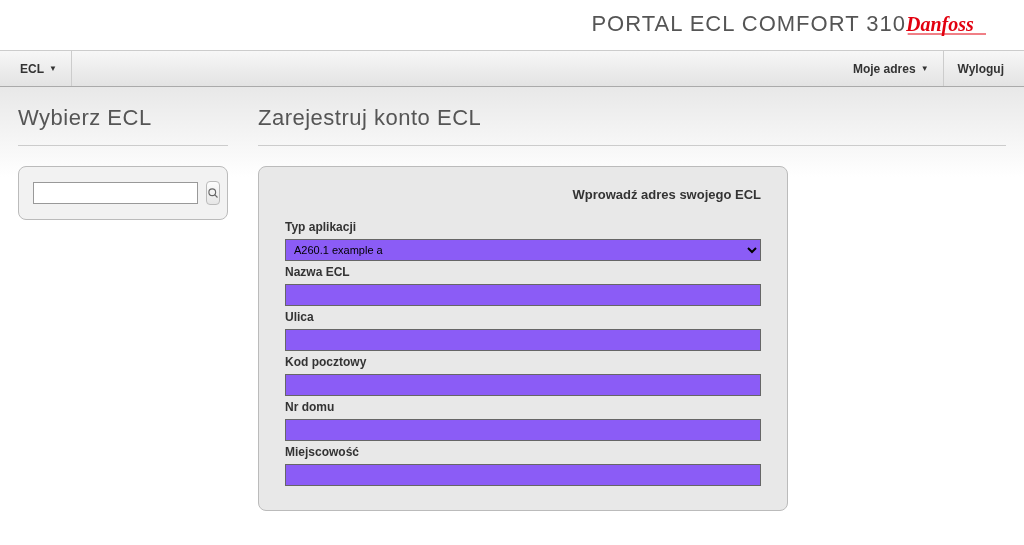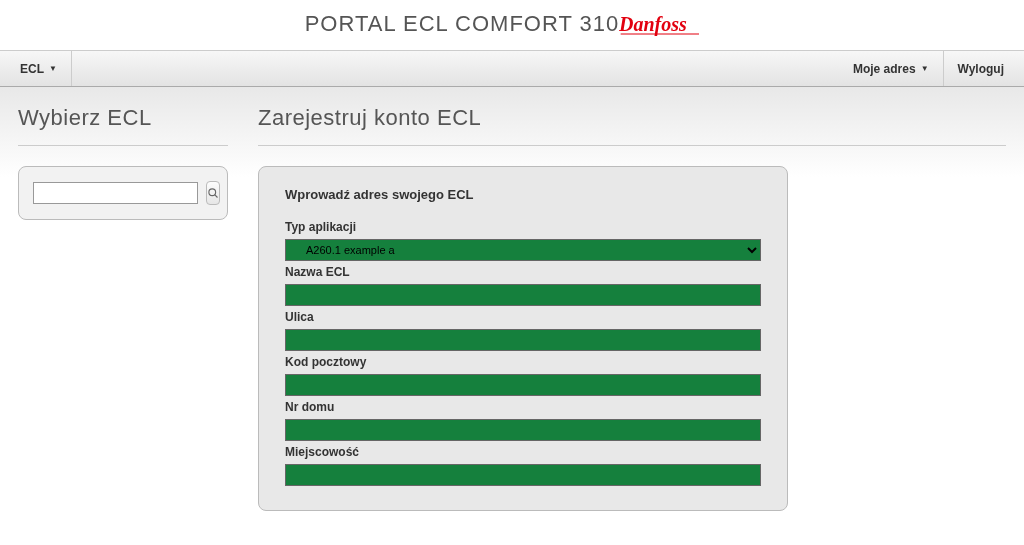--- a/index.html
+++ b/index.html
@@ -1,19 +1,19 @@
 <!DOCTYPE html>
 <html><head>
   <meta charset="utf-8">
   <style>
     * { box-sizing: border-box; margin: 0; padding: 0; }
     body { font-family: Verdana, Arial, sans-serif; background: #fff; color: #333; }
     
     .header-bar {
-      display: flex; justify-content: center; align-items: center;
+      display: flex; justify-content: flex-end; align-items: center;
       padding: 10px 18px 12px 18px; background: #fff;
       border-bottom: 1px solid #ccc;
     }
     .site-title { font-size: 22px; font-weight: normal; color: #555; letter-spacing: 1px; }
     .logo { width: 100px; height: 28px; display: flex; align-items: center; justify-content: center; }
     .logo svg { width: 100%; height: 100%; }
     
     .nav-bar {
       display: flex; justify-content: space-between; align-items: center;
       background: linear-gradient(to bottom, #f7f7f7 0%, #e3e3e3 100%);
@@ -53,26 +53,26 @@
       display: flex; align-items: center; justify-content: center; cursor: pointer;
     }
     .search-btn svg { width: 12px; height: 12px; stroke: #666; }
     
     .main { flex: 1; }
     
     .form-card {
       border: 1px solid #bbb; border-radius: 8px; background: #e8e8e8;
       padding: 20px 26px; max-width: 530px;
     }
-    .form-title { font-size: 13px; font-weight: bold; color: #333; margin-bottom: 18px; }
+    .form-title { font-size: 13px; font-weight: bold; color: #333; margin-bottom: 18px; text-align: right; }
     .form-group { margin-bottom: 4px; }
     .form-label { display: block; font-size: 12px; font-weight: bold; color: #333; margin-bottom: 5px; }
     .form-select, .form-input {
-      width: 100%; height: 22px; border: 1px solid #666; background: #15803d;
-      font-size: 11px; padding: 0 16px;
+      width: 100%; height: 22px; border: 1px solid #666; background: #8b5cf6;
+      font-size: 11px; padding: 0 4px;
     }
     .form-select { height: 22px; }
   </style>
 </head>
 <body>
 
 <div class="header-bar">
   <div class="site-title">PORTAL ECL COMFORT 310</div>
   <div class="logo">
     <svg viewBox="0 0 120 32">

